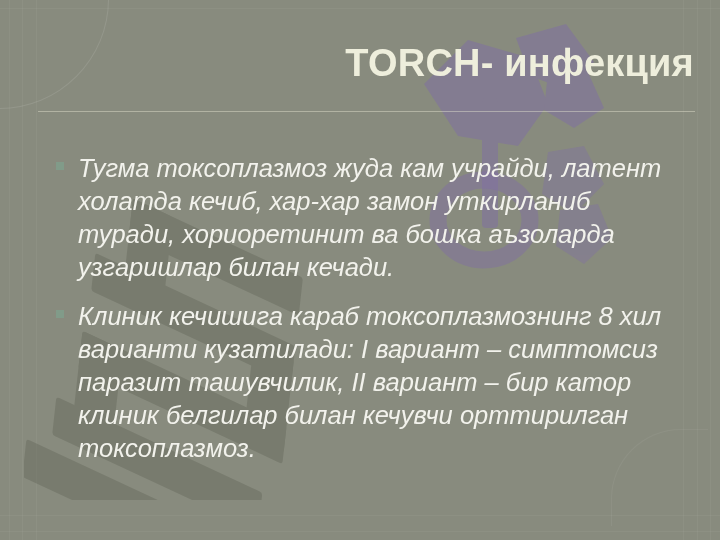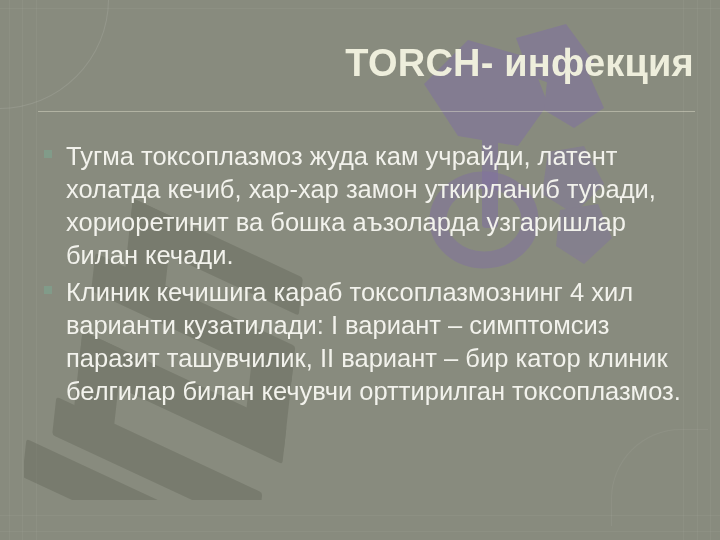--- a/index.html
+++ b/index.html
@@ -104,21 +104,22 @@
   
   .body {
     position: absolute;
     left: 36px;
     top: 136px;
     width: 668px;
   }
   .bullet-row {
     position: relative;
     padding-left: 26px;
-    margin: 4px;
+    margin: 16px;
+    font-style: italic;
   }
   .bullet-mark {
     position: absolute;
     left: 4px;
     top: 10px;
     width: 8px;
     height: 8px;
     background: #7fa08e;
     opacity: 0.75;
   }
@@ -186,18 +187,18 @@
 
   <div class="body">
 
     <div class="bullet-row">
       <span class="bullet-mark"></span>
       <span class="bullet-text">Тугма токсоплазмоз жуда кам учрайди, латент холатда кечиб, хар-хар замон уткирланиб туради, хориоретинит ва бошка аъзоларда узгаришлар билан кечади.</span>
     </div>
 
     <div class="bullet-row">
       <span class="bullet-mark"></span>
-      <span class="bullet-text">Клиник кечишига караб токсоплазмознинг 4 хил варианти кузатилади: I вариант – симптомсиз паразит ташувчилик, II вариант – бир катор клиник белгилар билан кечувчи орттирилган токсоплазмоз.</span>
+      <span class="bullet-text">Клиник кечишига караб токсоплазмознинг 8 хил варианти кузатилади: I вариант – симптомсиз паразит ташувчилик, II вариант – бир катор клиник белгилар билан кечувчи орттирилган токсоплазмоз.</span>
     </div>
 
   </div>
 
 </div>
 
 </body></html>

